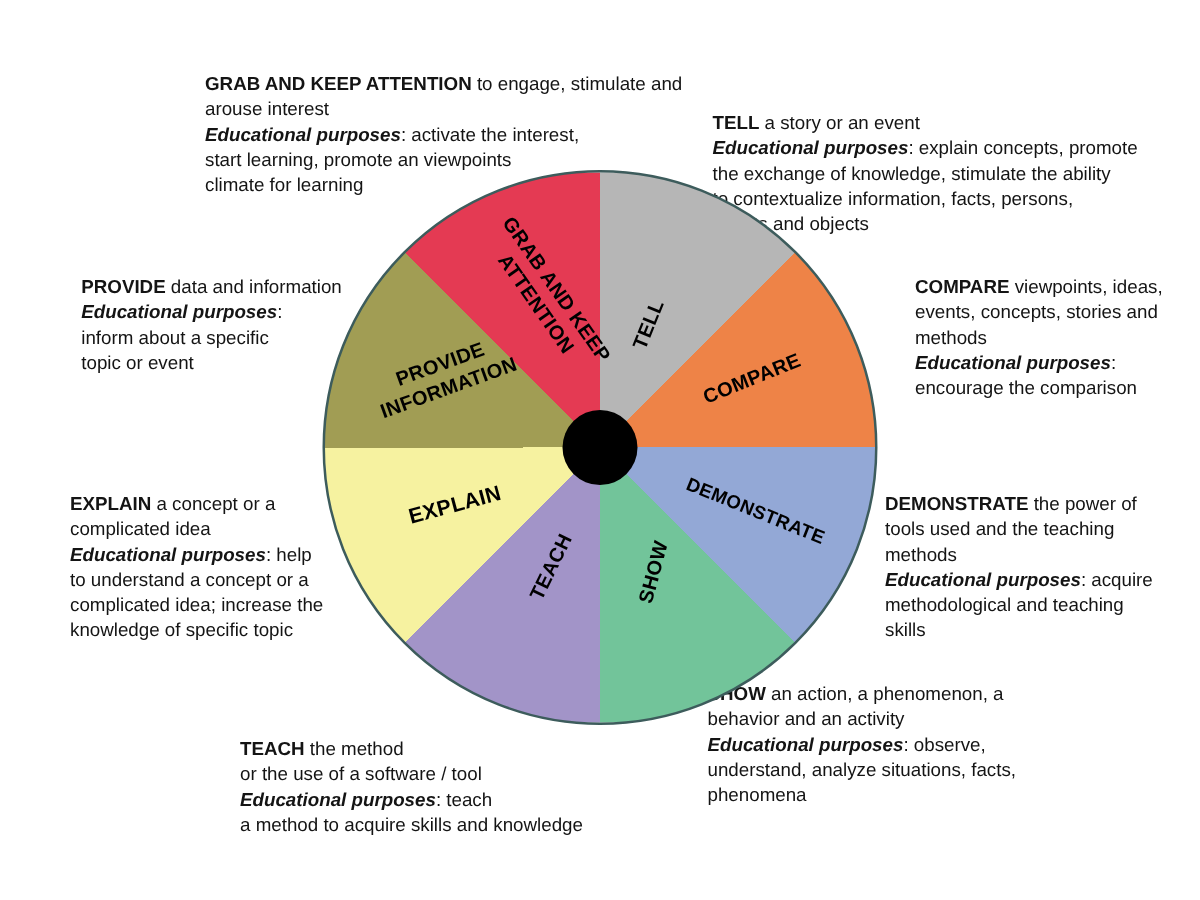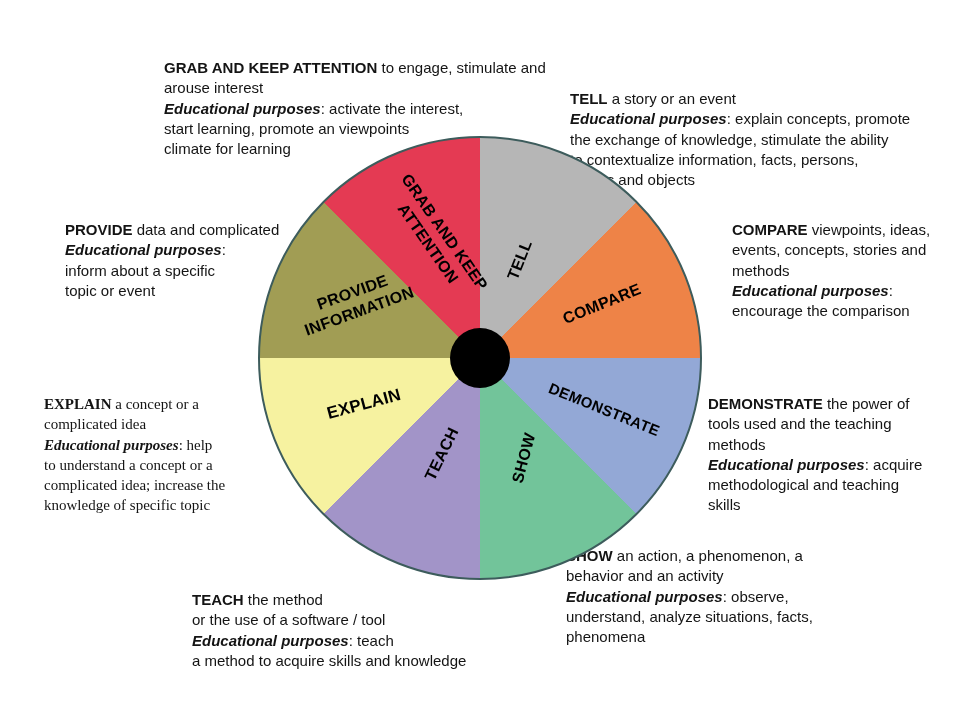--- a/index.html
+++ b/index.html
@@ -30,39 +30,39 @@
   .s-demonstrate{left:344px;top:272px;transform:translate(-50%,-50%) rotate(22deg);font-size:15px;}
   .s-show       {left:264px;top:320px;transform:translate(-50%,-50%) rotate(-75deg);}
   .s-teach      {left:182px;top:316px;transform:translate(-50%,-50%) rotate(-64deg);}
   .s-explain    {left:104px;top:266px;transform:translate(-50%,-50%) rotate(-15deg);font-size:17px;}
   .s-provide    {left:96px;top:164px;transform:translate(-50%,-50%) rotate(-20deg);}
   .s-grab       {left:176px;top:100px;transform:translate(-50%,-50%) rotate(55deg);}
   .n-grab       {left:120px;top:58px;width:392px;margin-left:44px;}
   .n-tell       {left:570px;top:46px;width:378px;margin-top:43px;}
   .n-provide    {left:65px;top:220px;width:225px;}
   .n-compare    {left:703px;top:220px;width:245px;margin-left:29px;}
-  .n-explain    {left:44px;top:394px;width:238px;font-family:Liberation Serif, serif;}
+  .n-explain    {left:56px;top:394px;width:238px;}
   .n-demonstrate{left:708px;top:394px;width:240px;}
   .n-teach      {left:192px;top:590px;width:325px;}
   .n-show       {left:566px;top:546px;width:315px;}
 </style>
 </head>
 <body style="background: rgb(255, 255, 255);">
 
 <div class="note n-grab"><span class="kw">GRAB AND KEEP ATTENTION</span><span> to engage, stimulate and
 arouse interest</span><br><span class="ep">Educational purposes</span><span>: activate the interest,
 start learning, promote an viewpoints
 climate for learning</span></div>
 
 <div class="note n-tell"><span class="kw">TELL</span><span> a story or an event</span><br><span class="ep">Educational purposes</span><span>: explain concepts, promote
 the exchange of knowledge, stimulate the ability
 to contextualize information, facts, persons,
 events and objects</span></div>
 
-<div class="note n-provide"><span class="kw">PROVIDE</span><span> data and complicated</span><br><span class="ep">Educational purposes</span><span>:
+<div class="note n-provide"><span class="kw">PROVIDE</span><span> data and information</span><br><span class="ep">Educational purposes</span><span>:
 inform about a specific
 topic or event</span></div>
 
 <div class="note n-compare"><span class="kw">COMPARE</span><span> viewpoints, ideas,
 events, concepts, stories and
 methods</span><br><span class="ep">Educational purposes</span><span>:
 encourage the comparison</span></div>
 
 <div class="note n-explain"><span class="kw">EXPLAIN</span><span> a concept or a
 complicated idea</span><br><span class="ep">Educational purposes</span><span>: help

